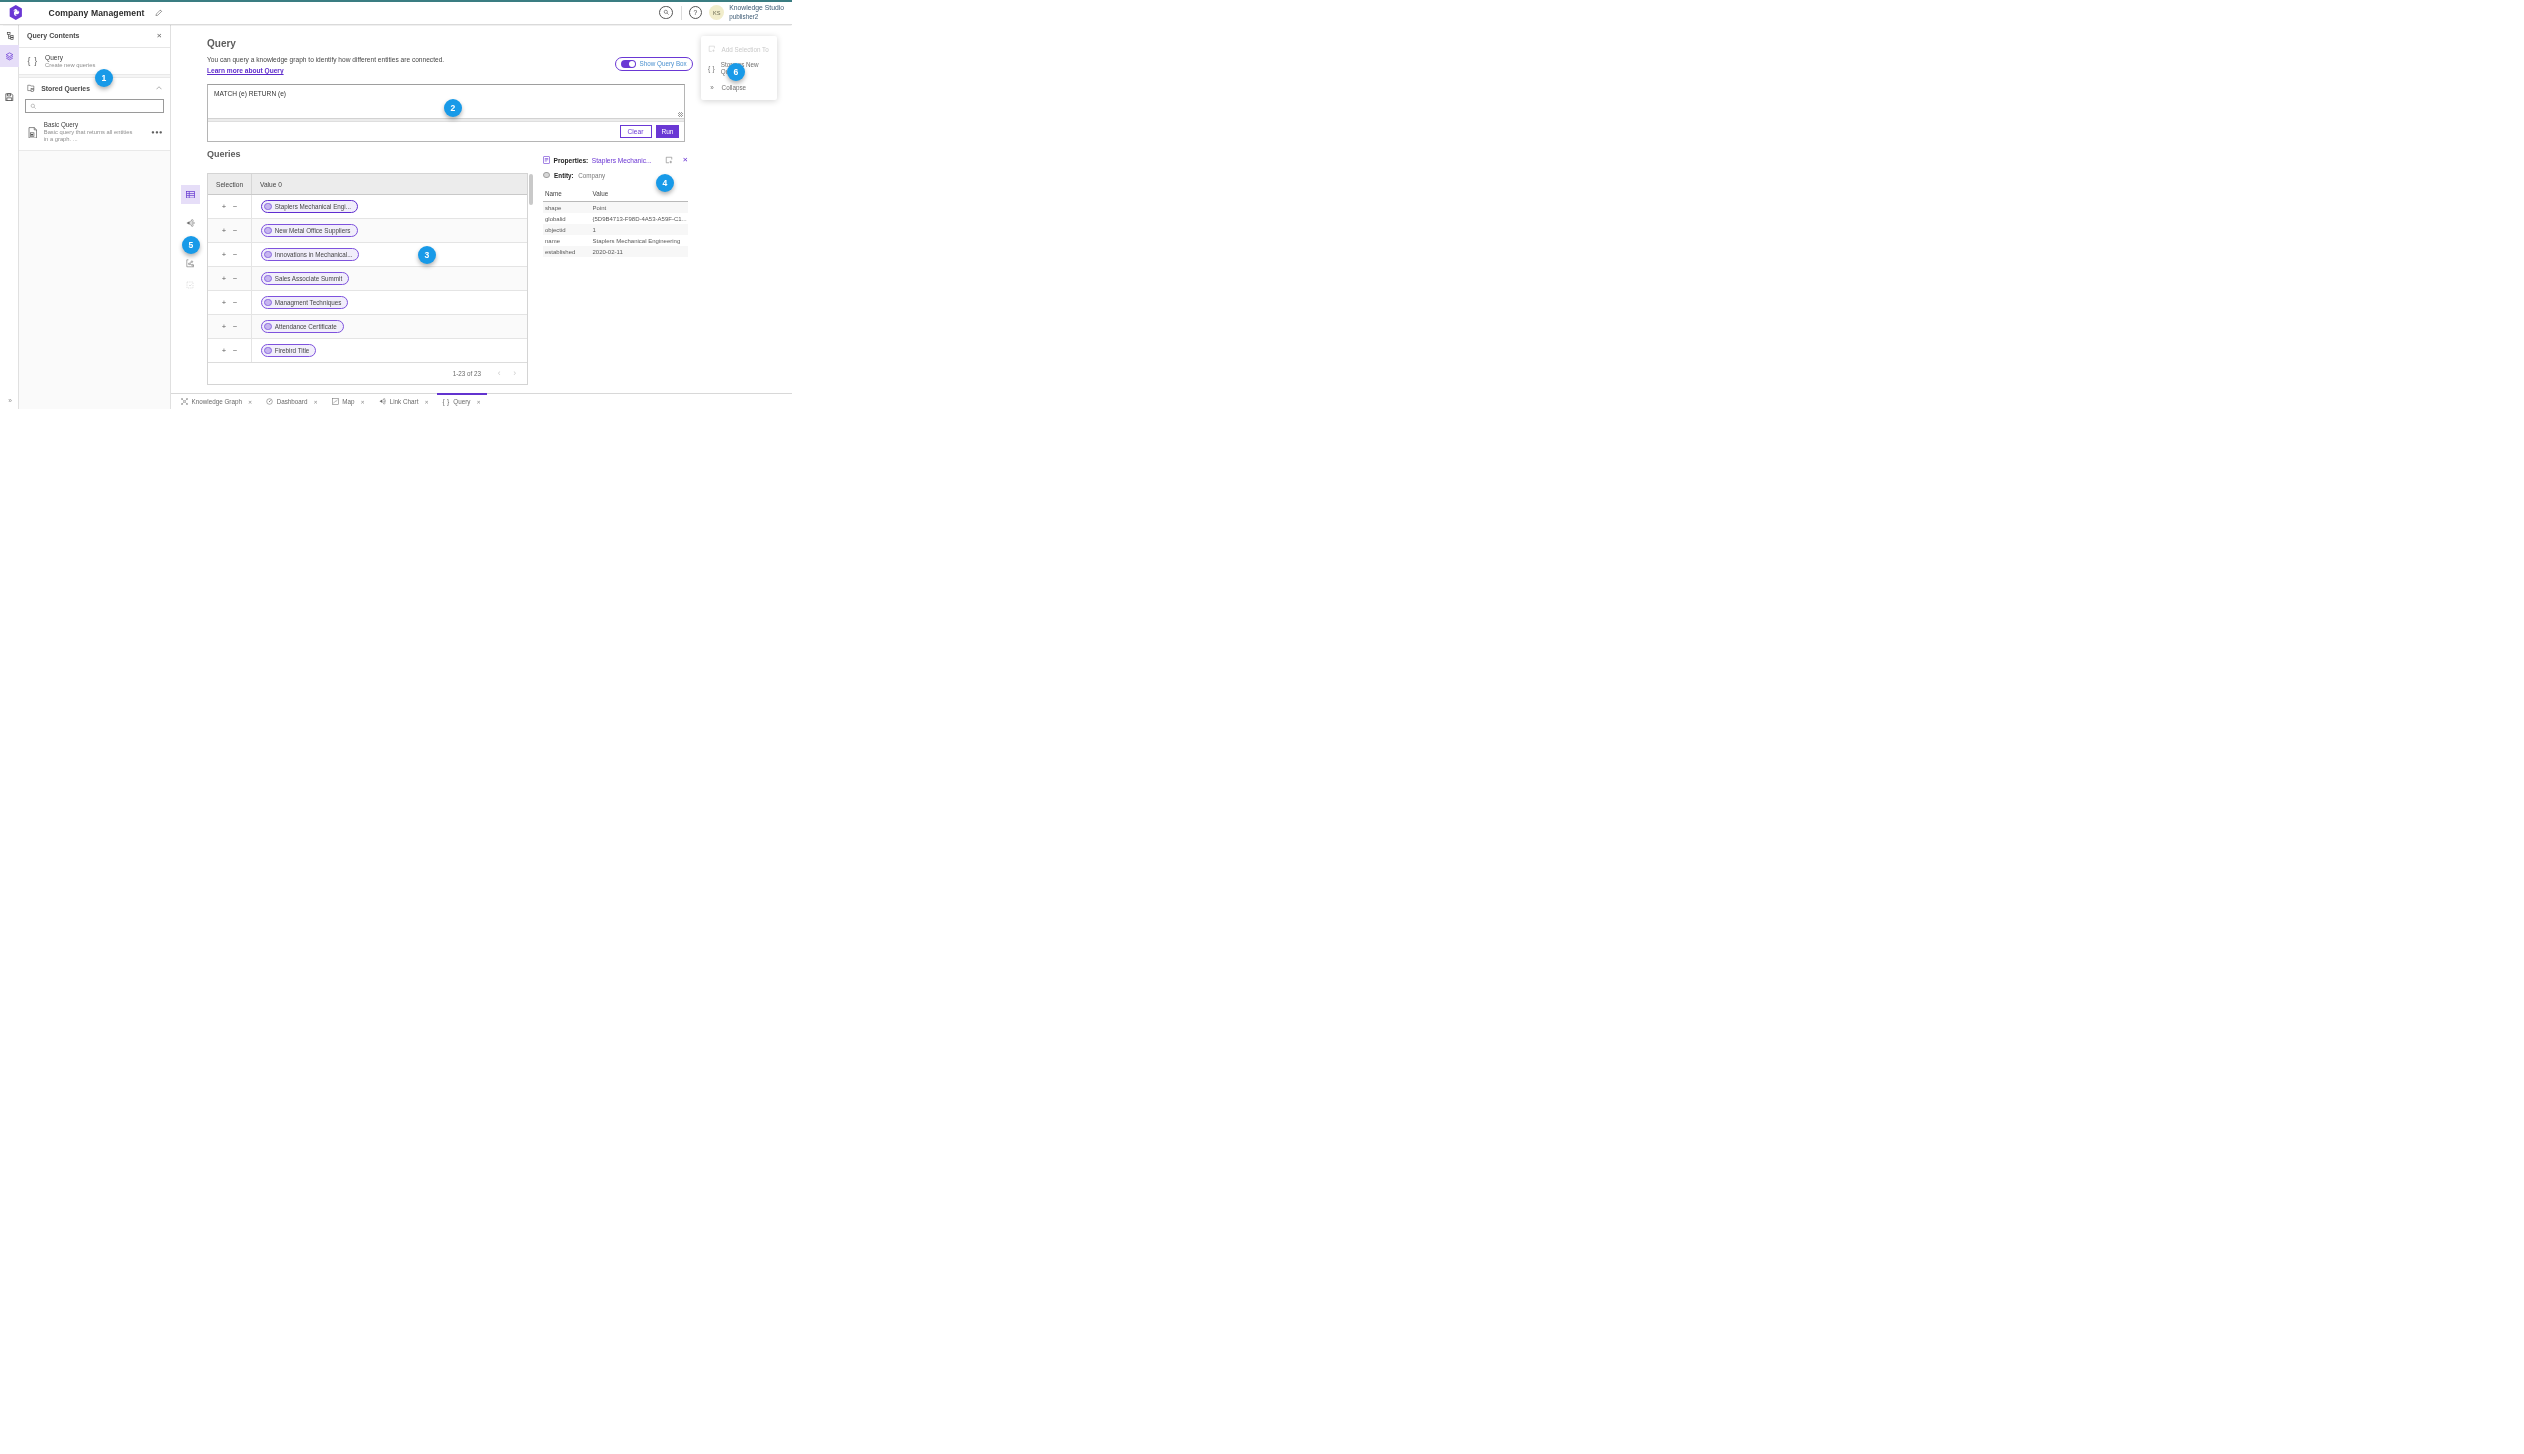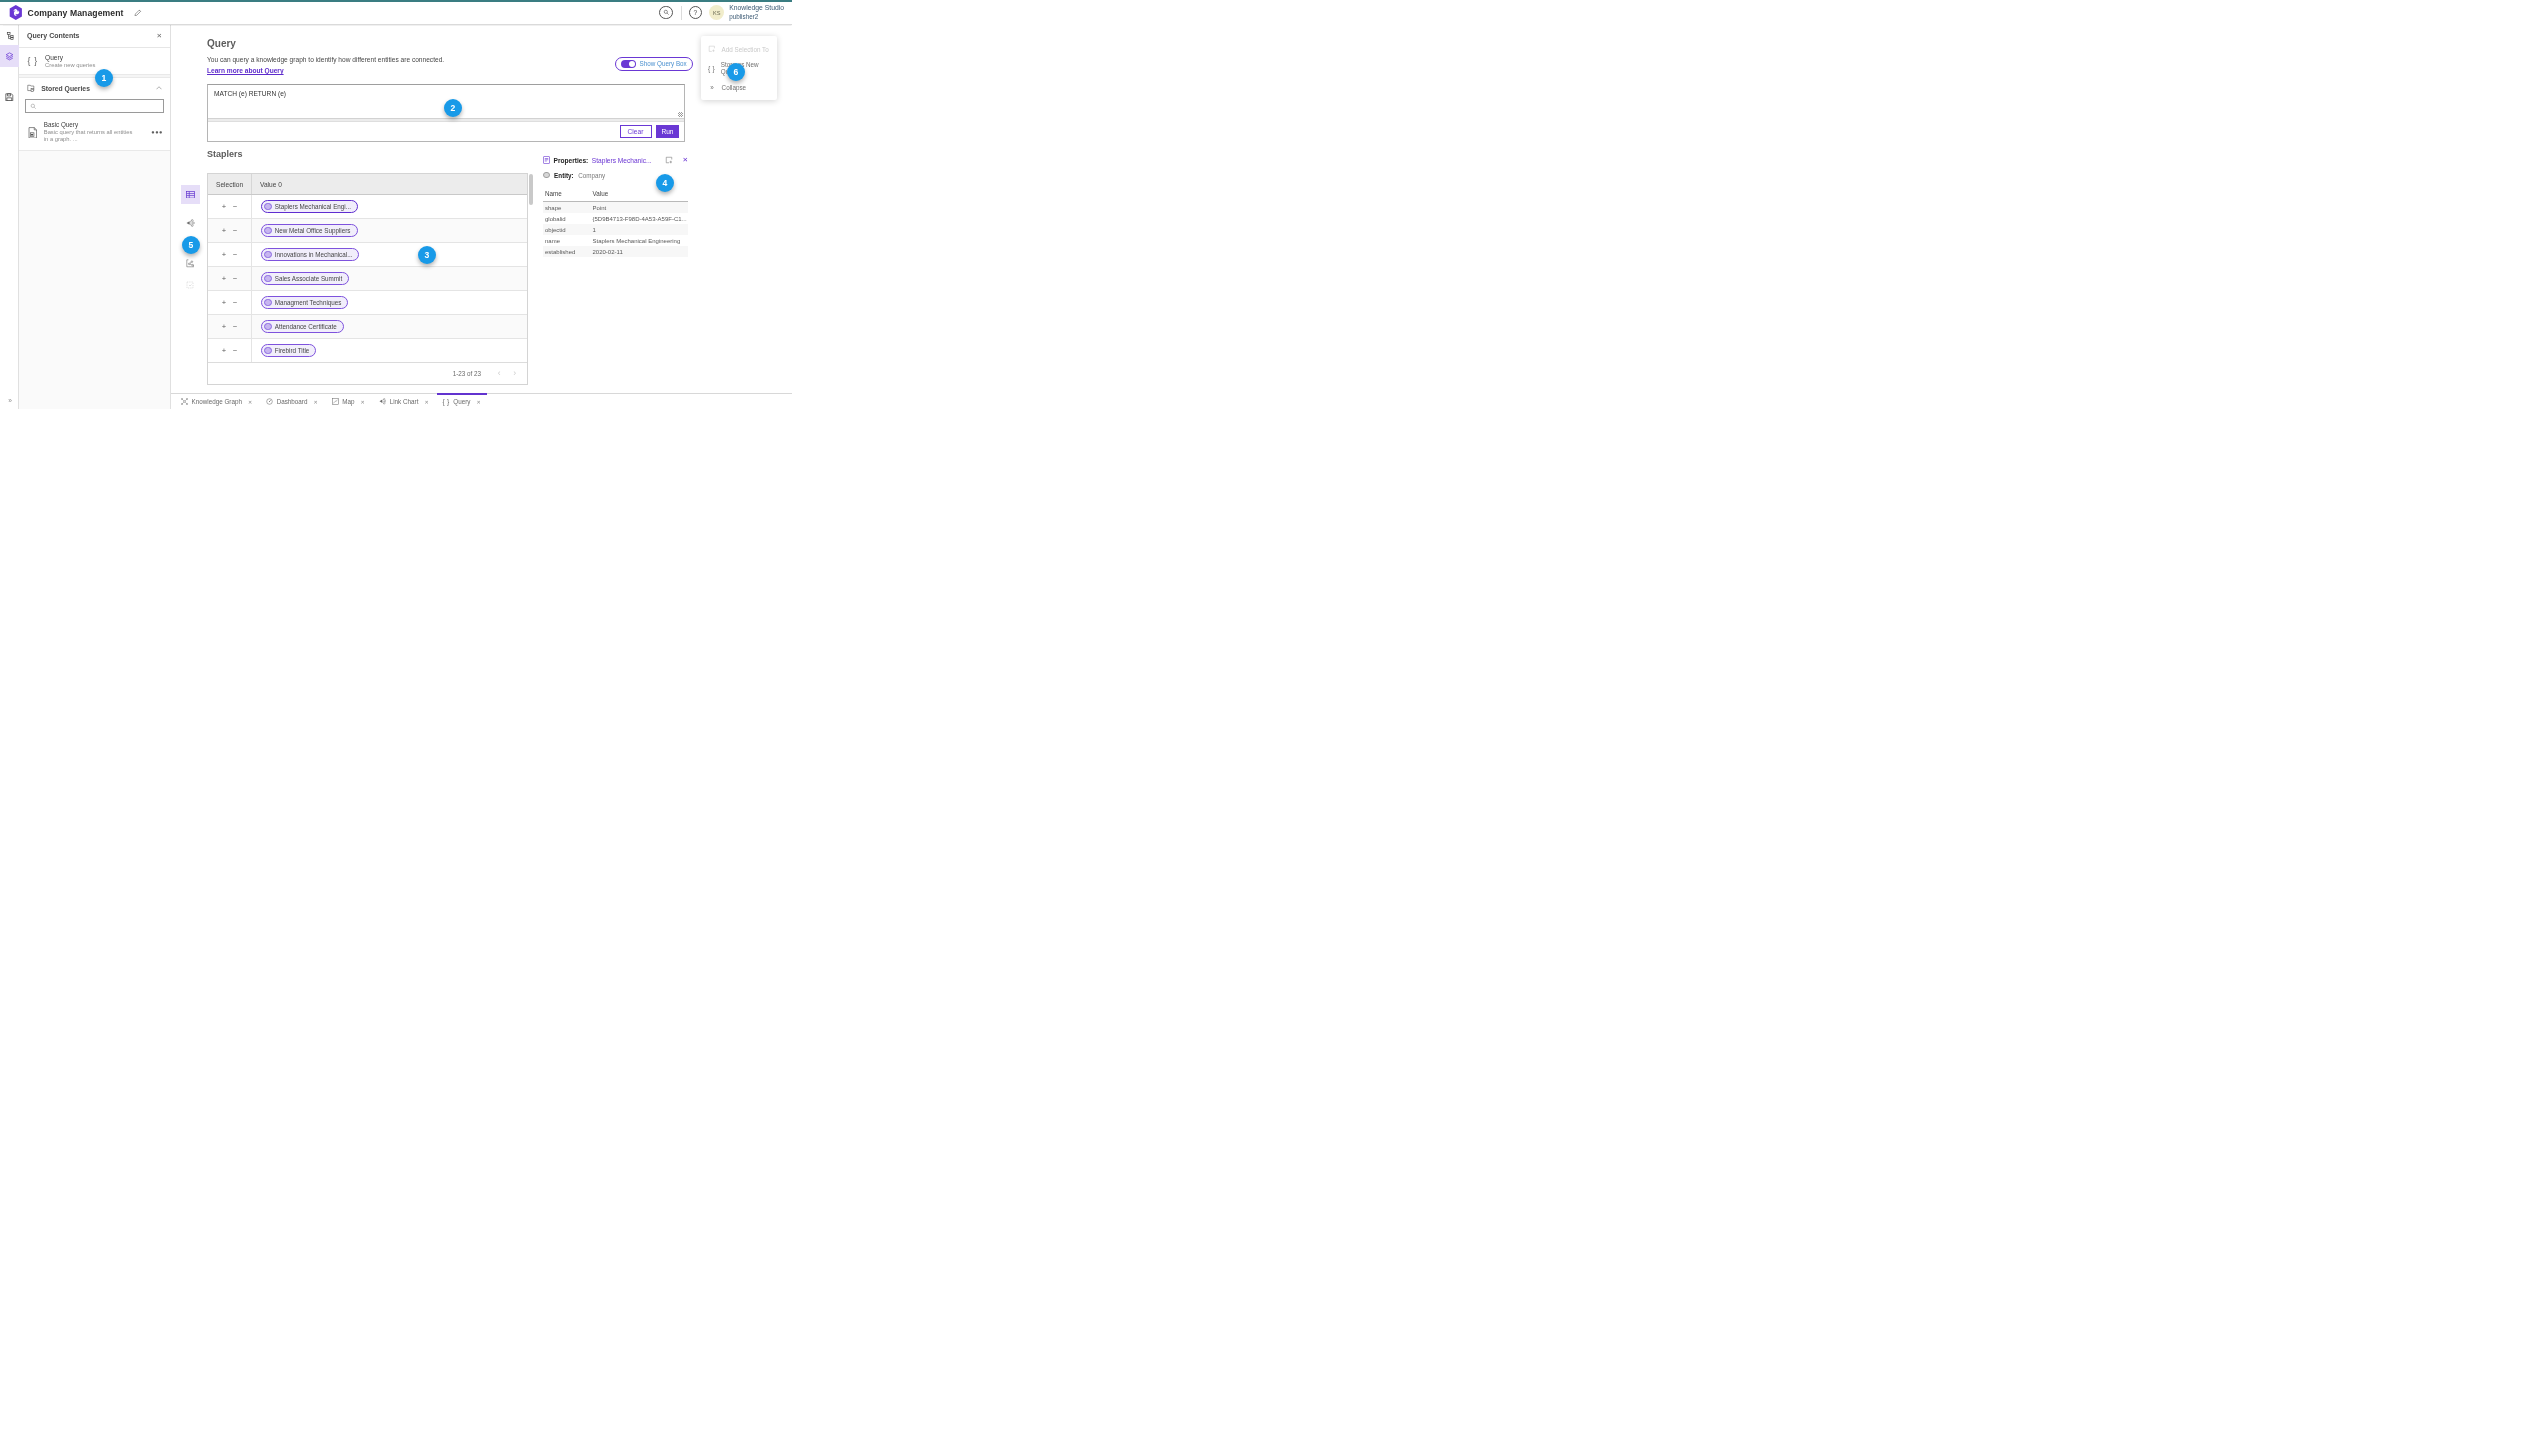--- a/index.html
+++ b/index.html
@@ -3,21 +3,21 @@
 <meta charset="utf-8">
 <style>
   * { margin:0; padding:0; box-sizing:border-box; }
   html,body { width:792px; height:409px; font-family:"Liberation Sans", sans-serif; background:#fff; overflow:hidden; position:relative; }
   svg { display:block; }
 
   
   .topstrip { position:absolute; top:0; left:0; right:0; height:1.5px; background:#3a7d82; z-index:6; }
   .header { position:absolute; top:1.5px; left:0; right:0; height:23px; background:#fff; border-bottom:0.5px solid #dadada; box-shadow:0 0.5px 1px rgba(0,0,0,.06); display:flex; align-items:center; z-index:5; padding:0 8px; }
   .logo { width:13.6px; height:15px; margin-left:1px; }
-  .apptitle { font-size:8.6px; font-weight:700; color:#2b2b2b; margin-left:5px; letter-spacing:0.1px; }
+  .apptitle { font-size:8.6px; font-weight:700; color:#2b2b2b; margin-left:26px; letter-spacing:0.1px; }
   .pencil { margin-left:11px; cursor:pointer; }
   .hright { margin-left:auto; display:flex; align-items:center; }
   .circbtn { width:13.6px; height:13.6px; border:0.5px solid #555; border-radius:50%; display:flex; align-items:center; justify-content:center; color:#444; font-size:6.6px; cursor:pointer; background:#fff; }
   .hdivider { width:0.5px; height:14px; background:#dcdcdc; margin:0 7.6px; }
   .avatar { width:15px; height:15px; border-radius:50%; background:#f1edcb; color:#6b6b55; font-size:5.6px; display:flex; align-items:center; justify-content:center; margin:0 5px 0 7px; cursor:pointer; }
   .usertext { line-height:1.25; color:#3c5a74; }
   .usertext .org { font-size:6.8px; }
   .usertext .uname { font-size:6.3px; }
 
   
@@ -248,21 +248,21 @@
       <div class="qtext">MATCH (e) RETURN (e)</div>
       <div class="resize"></div>
     </div>
     <div class="qgap"></div>
     <div class="qfooter">
       <button class="btn-clear">Clear</button>
       <button class="btn-run">Run</button>
     </div>
   </div>
 
-  <div class="h2">Staplers</div>
+  <div class="h2">Queries</div>
 
   <div class="rtool active" style="top:161px">
     <svg width="9" height="7.6" viewBox="0 0 18 15" fill="none" stroke="#6233cf" stroke-width="1.4">
         <rect x="1" y="1" width="16" height="13"></rect>
         <path d="M1 5h16M1 9h16M6.5 1v13"></path>
       </svg>
   </div>
   <div class="rtool" style="top:189px">
     <svg width="9" height="8" viewBox="0 0 18 16">
         <path d="M1 8l6-3.5v7z" fill="#6f6f6f"></path>

